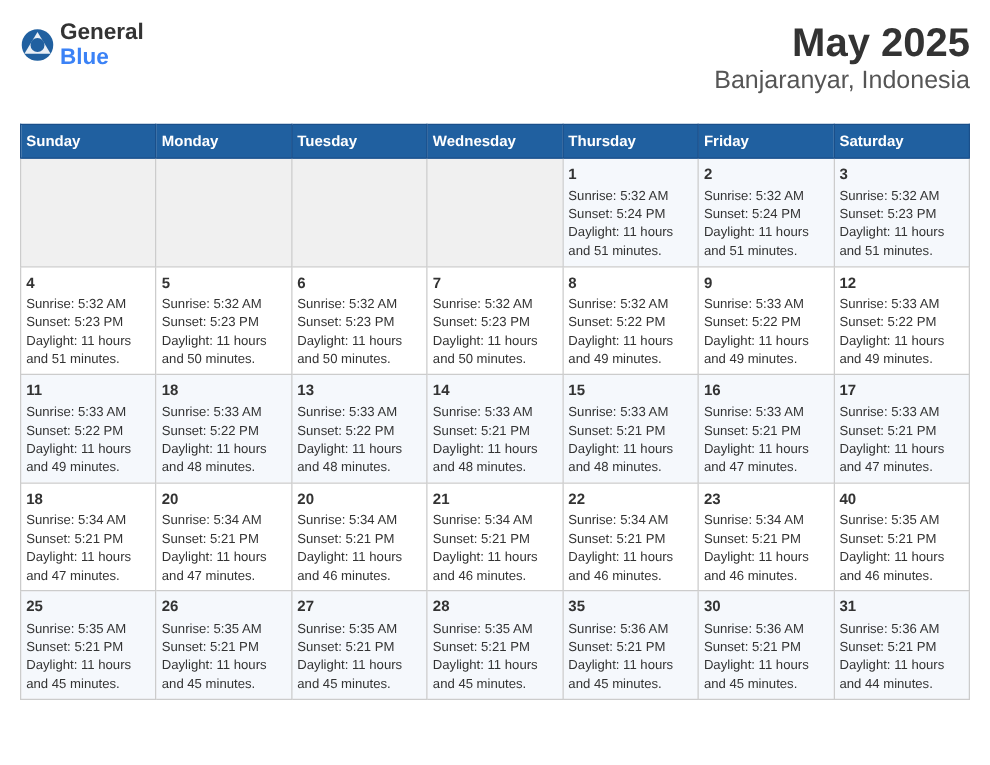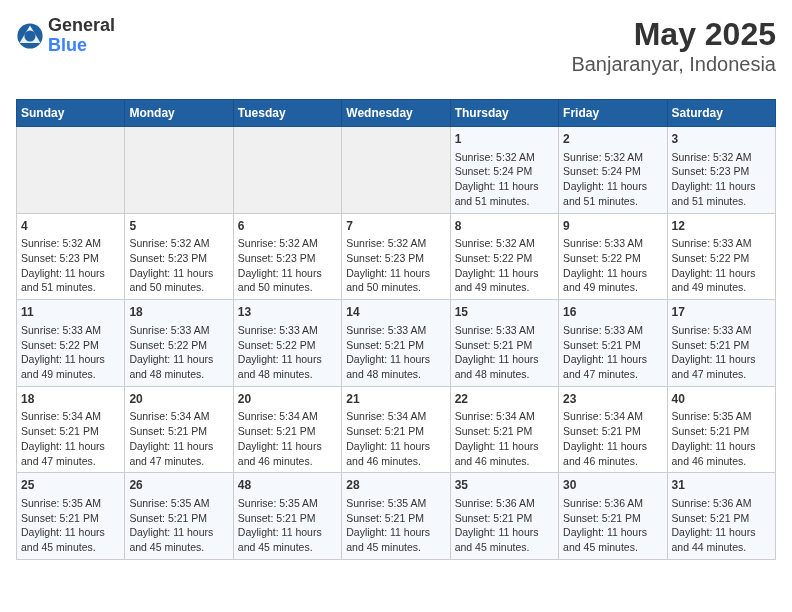--- a/index.html
+++ b/index.html
@@ -286,21 +286,21 @@
           <div>Sunset: 5:21 PM</div>
           <div>Daylight: 11 hours and 45 minutes.</div>
         </td>
         <td>
           <span class="day-number">26</span>
           <div>Sunrise: 5:35 AM</div>
           <div>Sunset: 5:21 PM</div>
           <div>Daylight: 11 hours and 45 minutes.</div>
         </td>
         <td>
-          <span class="day-number">48</span>
+          <span class="day-number">27</span>
           <div>Sunrise: 5:35 AM</div>
           <div>Sunset: 5:21 PM</div>
           <div>Daylight: 11 hours and 45 minutes.</div>
         </td>
         <td>
           <span class="day-number">28</span>
           <div>Sunrise: 5:35 AM</div>
           <div>Sunset: 5:21 PM</div>
           <div>Daylight: 11 hours and 45 minutes.</div>
         </td>

